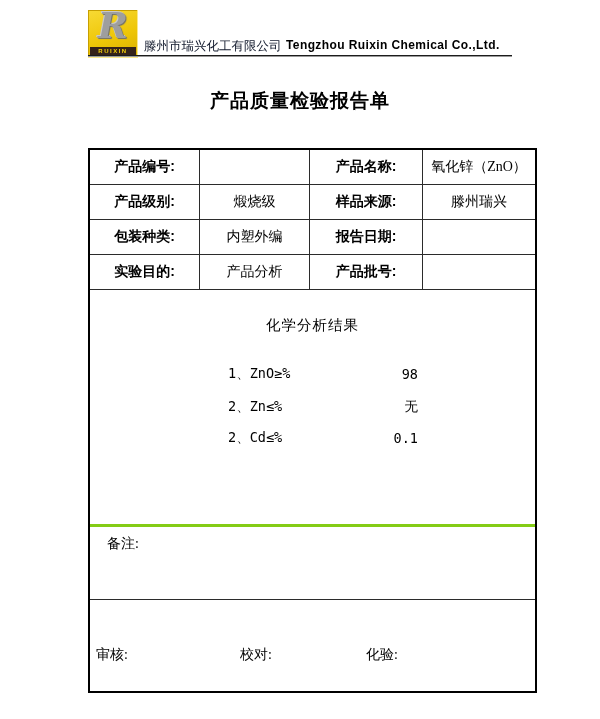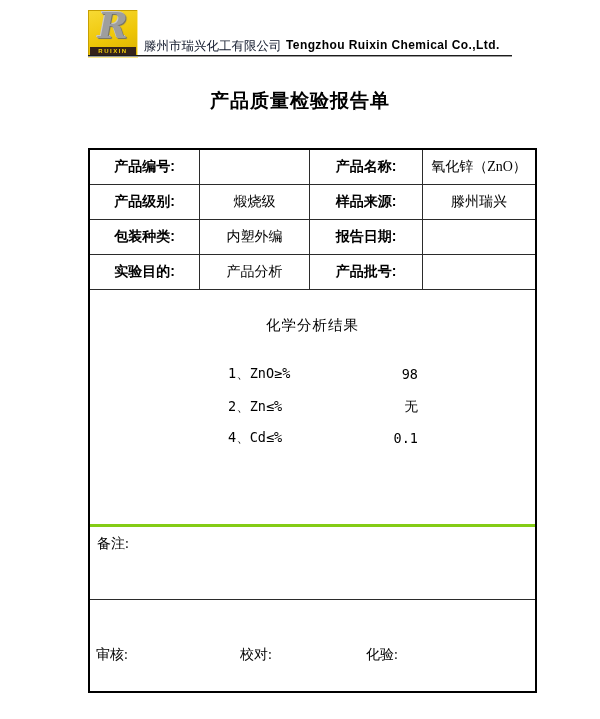--- a/index.html
+++ b/index.html
@@ -71,21 +71,21 @@
     position:absolute; left:138px; width:190px; height:20px;
     display:flex; justify-content:space-between; align-items:center;
     font-family:"DejaVu Sans Mono", monospace; font-size:13.5px;
   }
   .chem-row:nth-of-type(2) { top:74px; }
   .chem-row:nth-of-type(3) { top:106px;align-items:flex-end; }
   .chem-row:nth-of-type(4) { top:138px; }
   .chem-row:nth-of-type(5) { top:170px; }
 
   .remarks {
-    height:73px; border-bottom:1px solid #2b2b2b; padding:8px 7px;
+    height:73px; border-bottom:1px solid #2b2b2b; padding:8px 17px;
     font-family:"Liberation Serif", serif; font-size:14px;
   }
   .signatures {
     position:relative; flex:1;
     font-family:"Liberation Serif", serif; font-size:14px;
   }
   .sig { position:absolute; top:37px;margin-top:9px; }
   .sig-review { left:6px; }
   .sig-proof  { left:150px; }
   .sig-test   { left:276px; }
@@ -134,21 +134,21 @@
 
       <div class="chem-row">
         <span>1、ZnO≥%</span>
         <span>98</span>
       </div>
       <div class="chem-row">
         <span>2、Zn≤%</span>
         <span>无</span>
       </div>
       <div class="chem-row">
-        <span>4、Cd≤%</span>
+        <span>2、Cd≤%</span>
         <span>0.1</span>
       </div>
     </div>
 
     <div class="remarks">
       <span>备注:</span>
     </div>
 
     <div class="signatures">
       <span class="sig sig-review">审核:</span>

